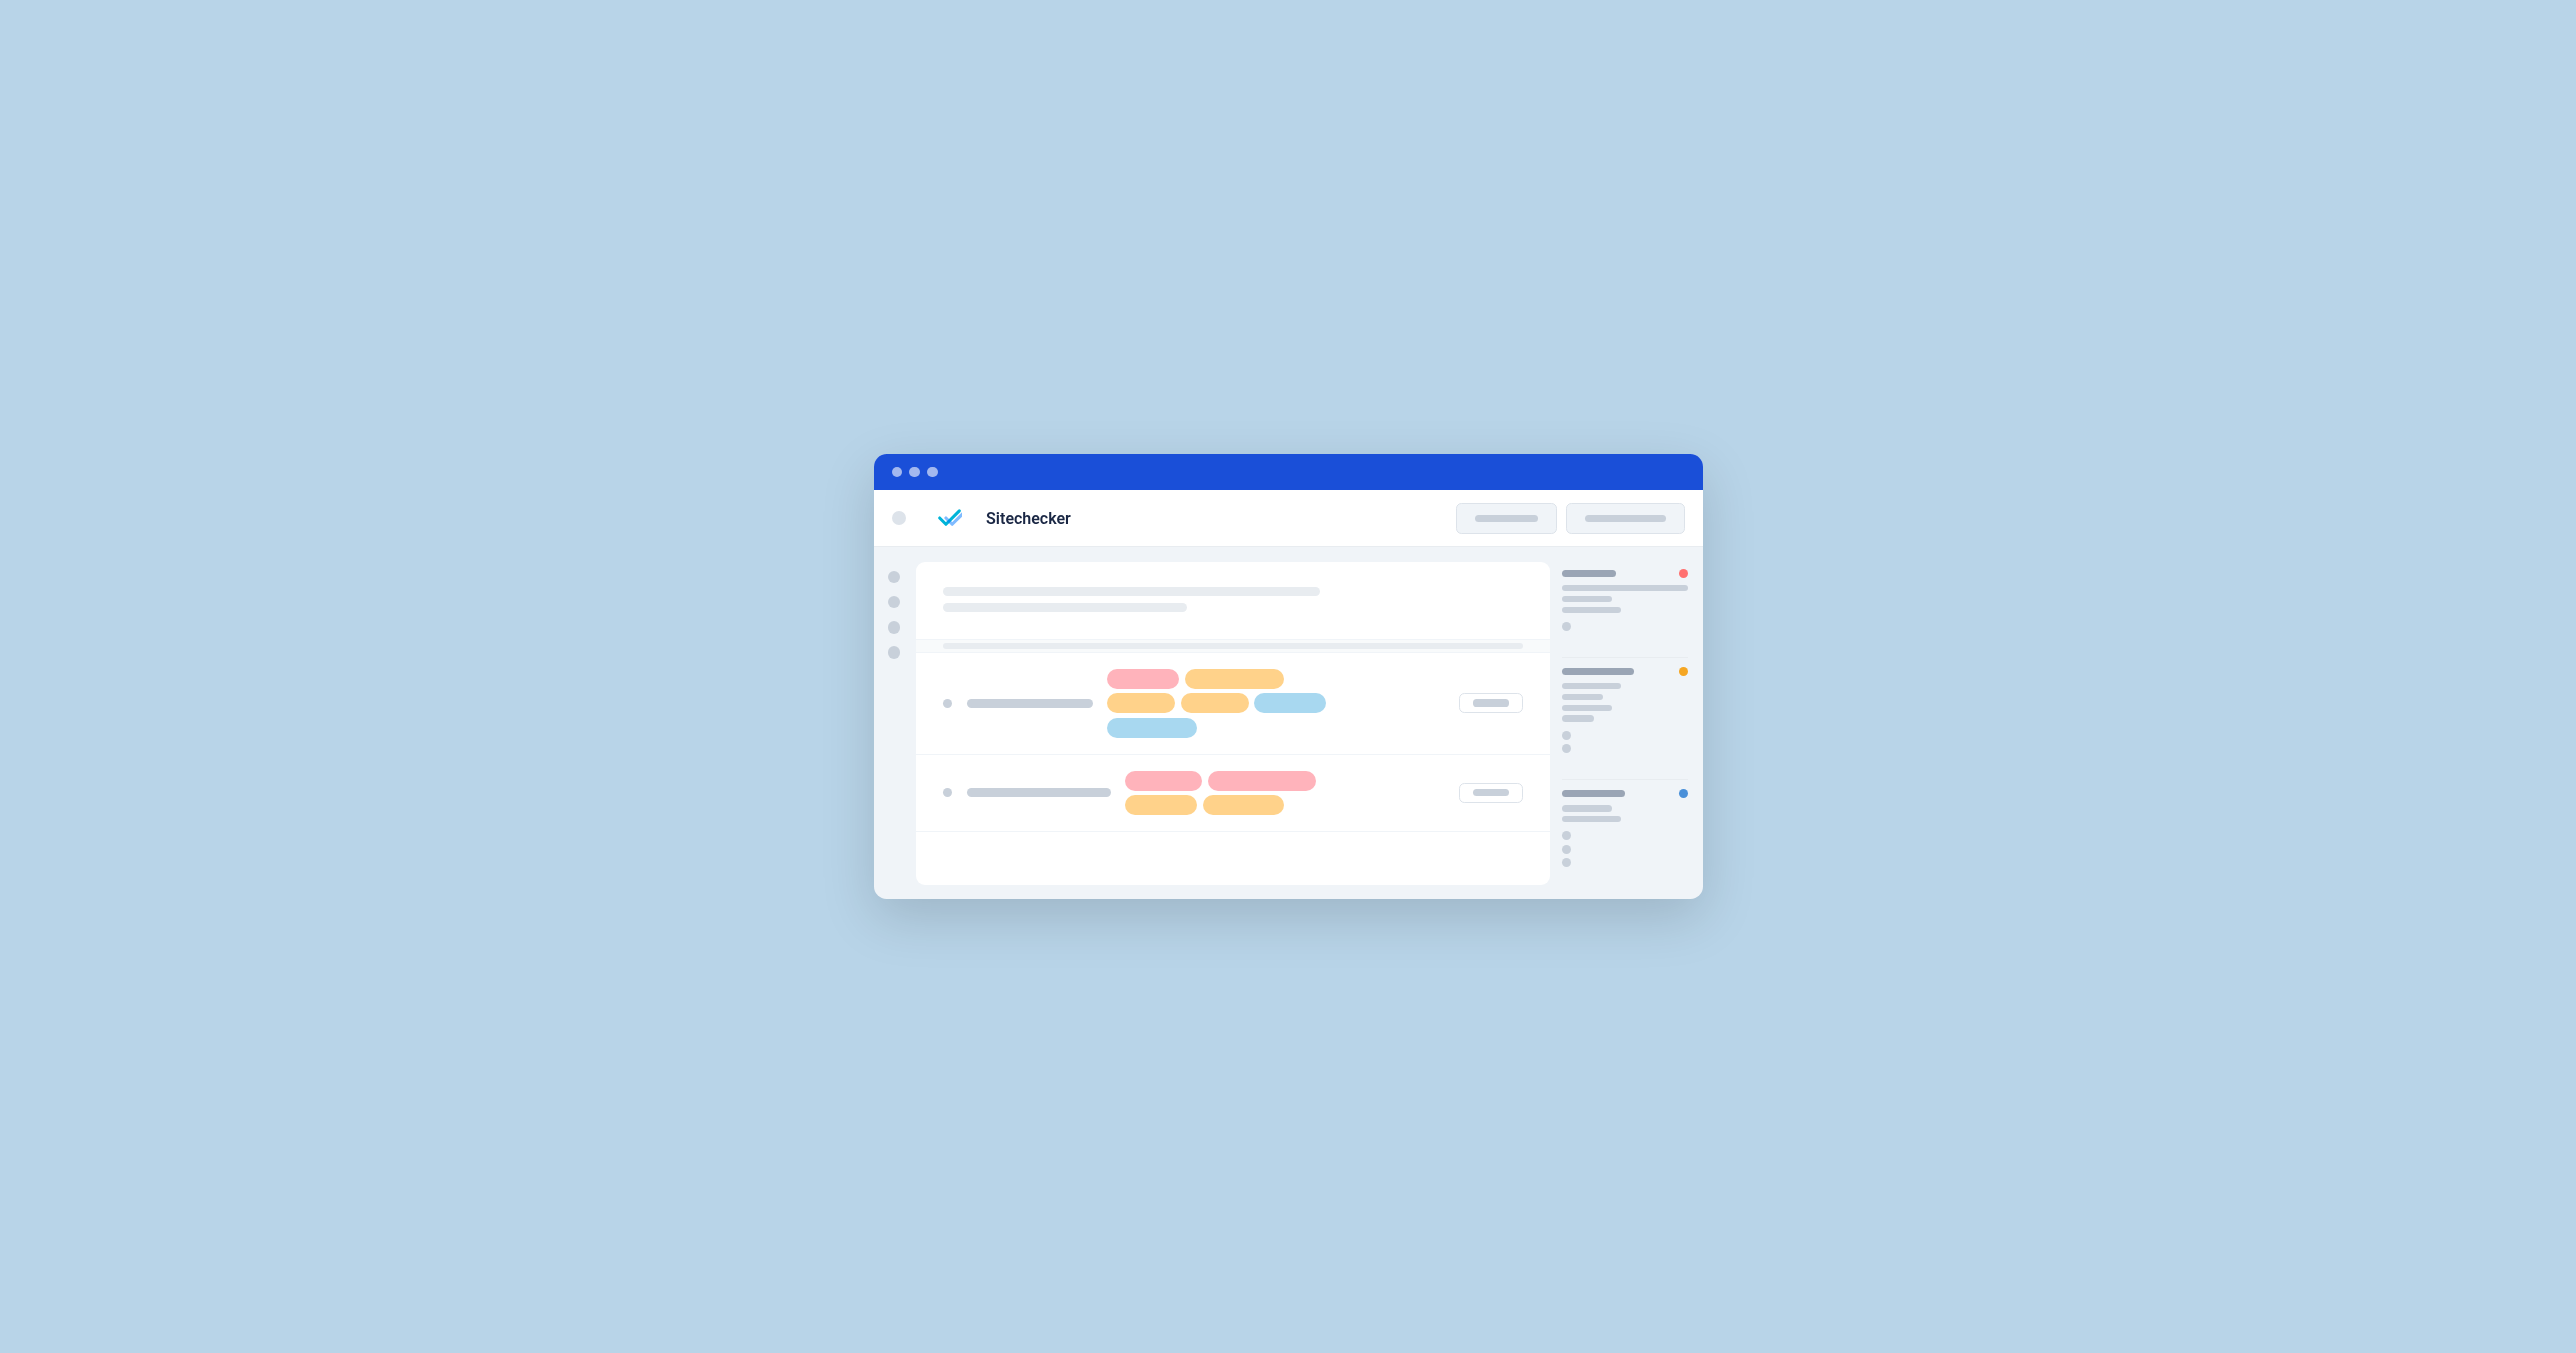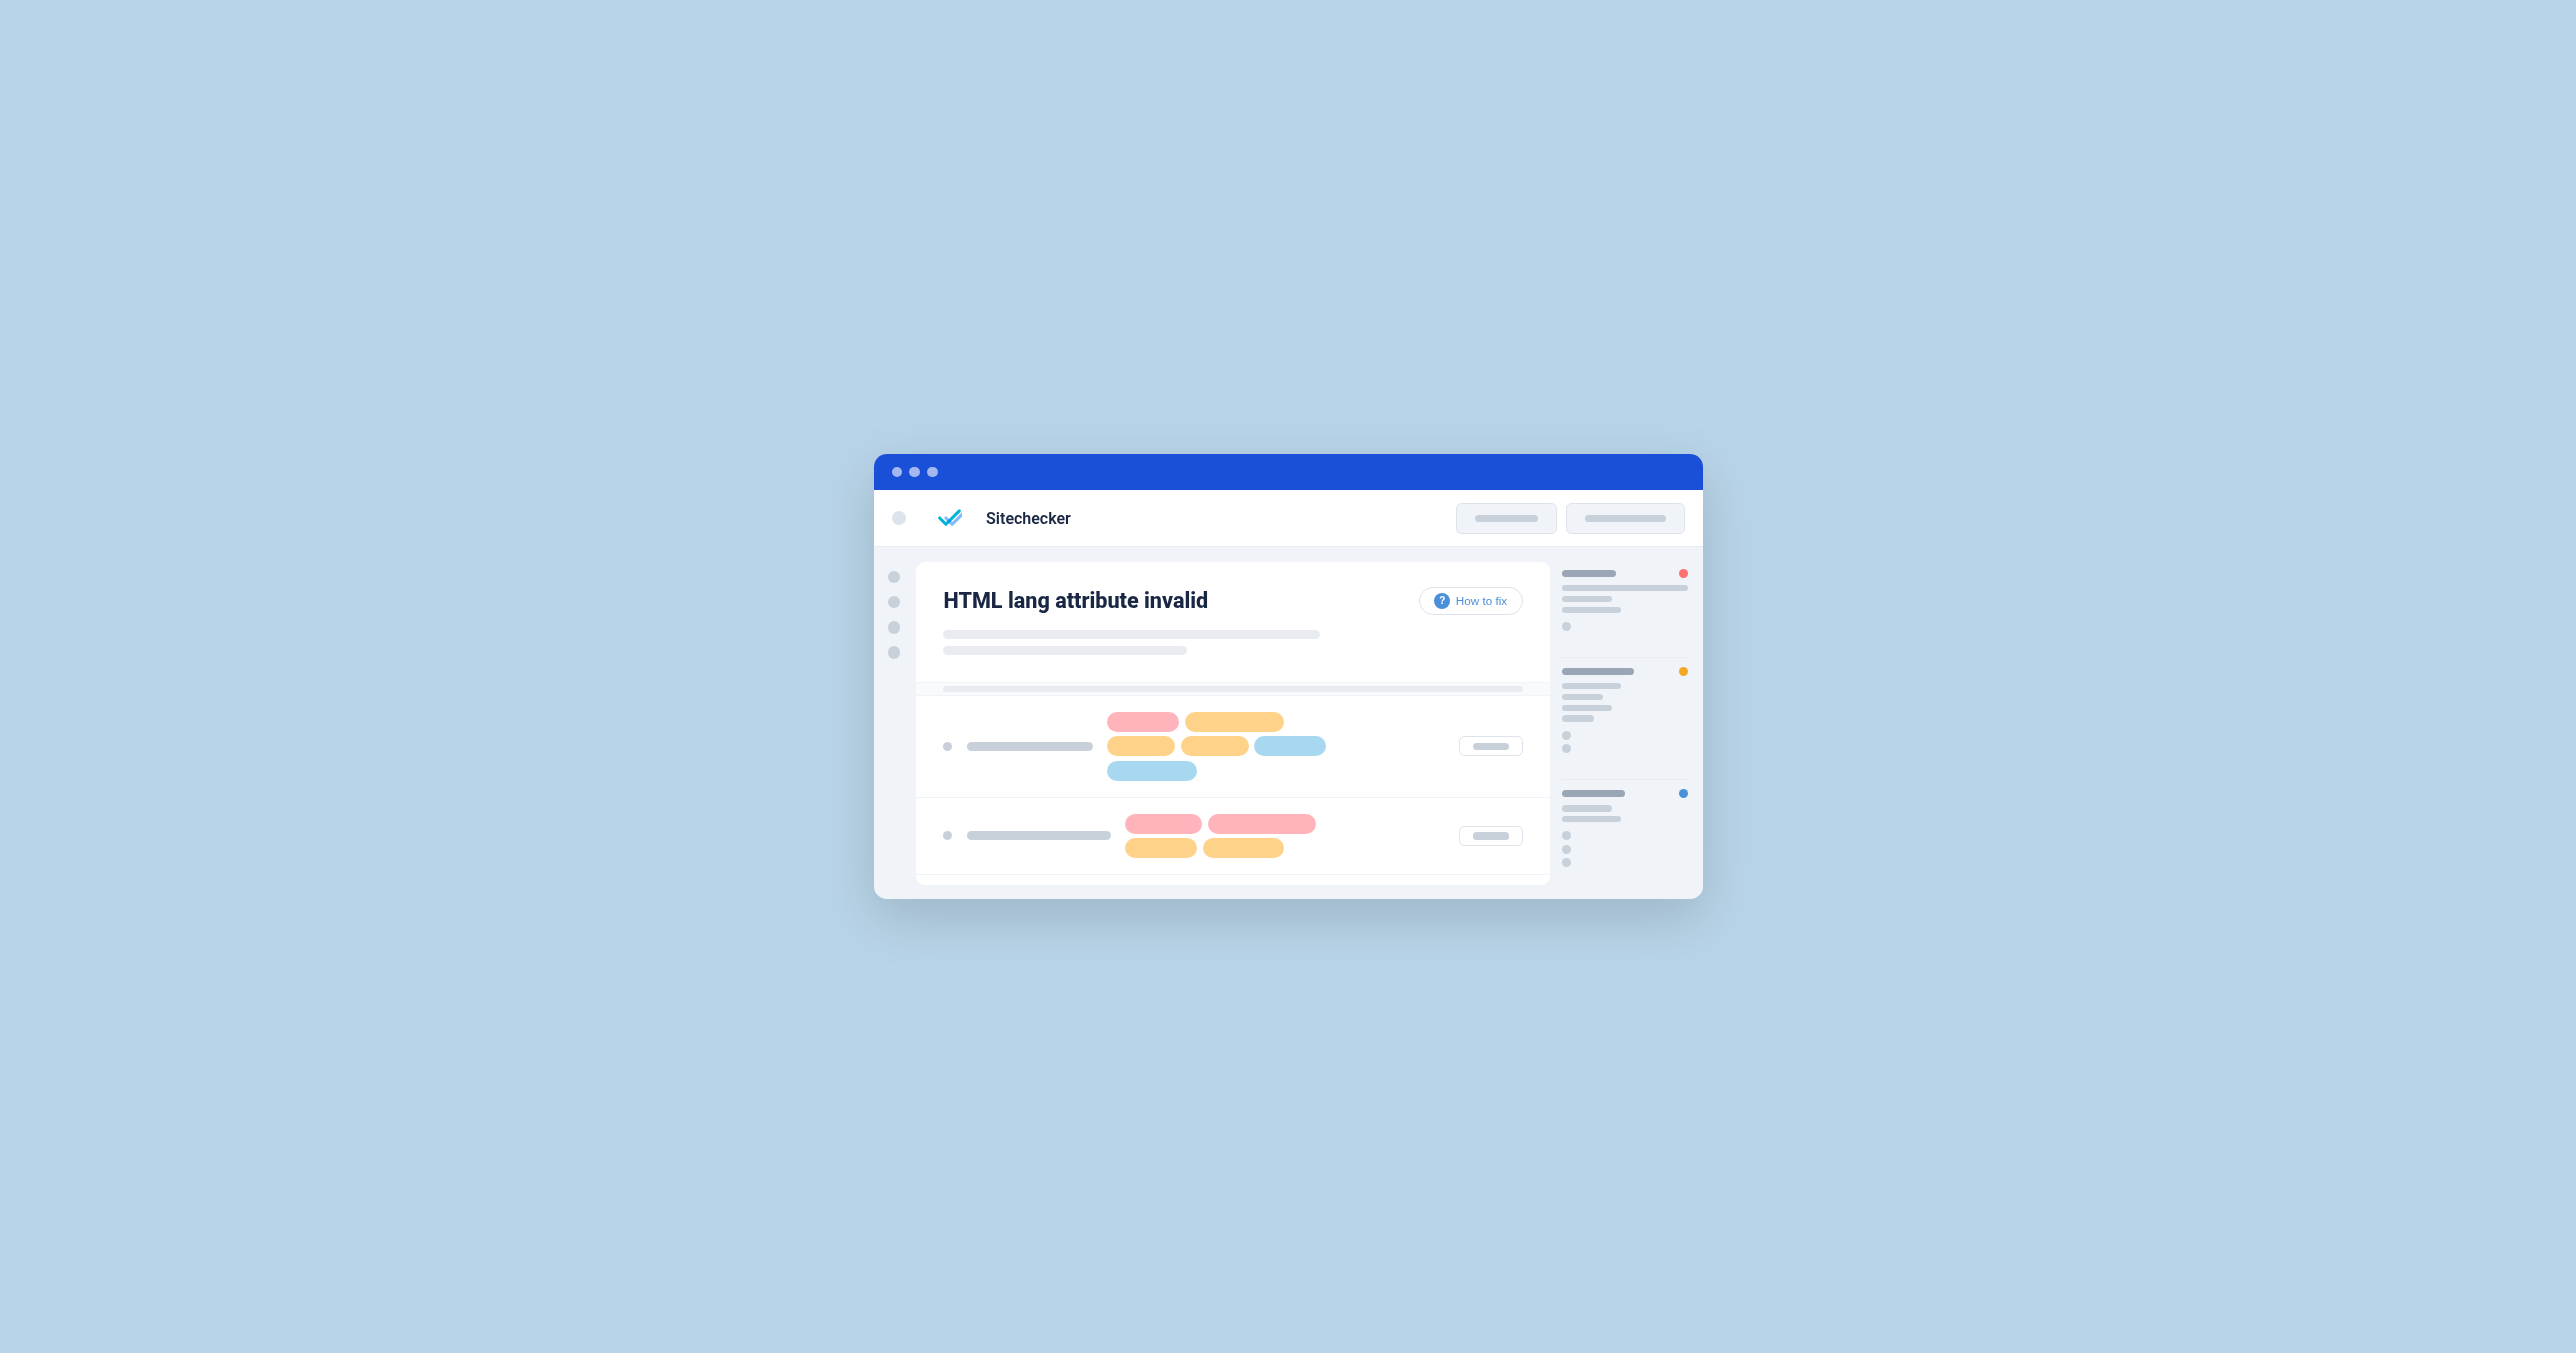--- a/index.html
+++ b/index.html
@@ -351,27 +351,20 @@
 
     <div class="sidebar-left">
       <div class="sidebar-dot"></div>
       <div class="sidebar-dot"></div>
       <div class="sidebar-dot"></div>
       <div class="sidebar-dot"></div>
     </div>
 
     <div class="content-area">
       <div class="content-header">
-        <div class="page-title-row">
-          <h1 class="page-title">HTML lang attribute invalid</h1>
-          <button class="how-to-fix-btn">
-            <div class="help-icon">?</div>
-            <span class="how-to-fix-text">How to fix</span>
-          </button>
-        </div>
         <div class="desc-line long"></div>
         <div class="desc-line medium"></div>
       </div>
 
       <div class="table-section">
 
         <div style="height:12.6px; background:#f8fafb; border-bottom:0.9px solid #f0f4f8; padding: 0 27px; display:flex; align-items:center;">
           <div style="width:100%; height:6.3px; background:#e8ecf0; border-radius:3.6px;"></div>
         </div>
 

